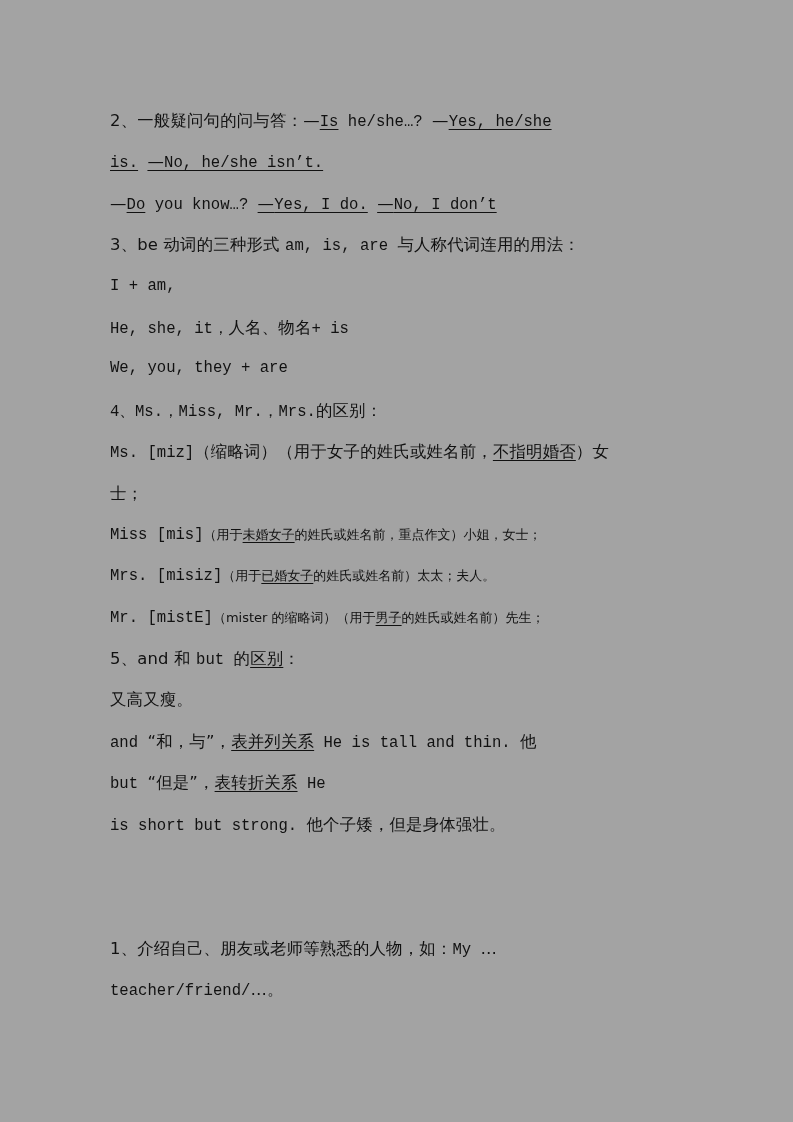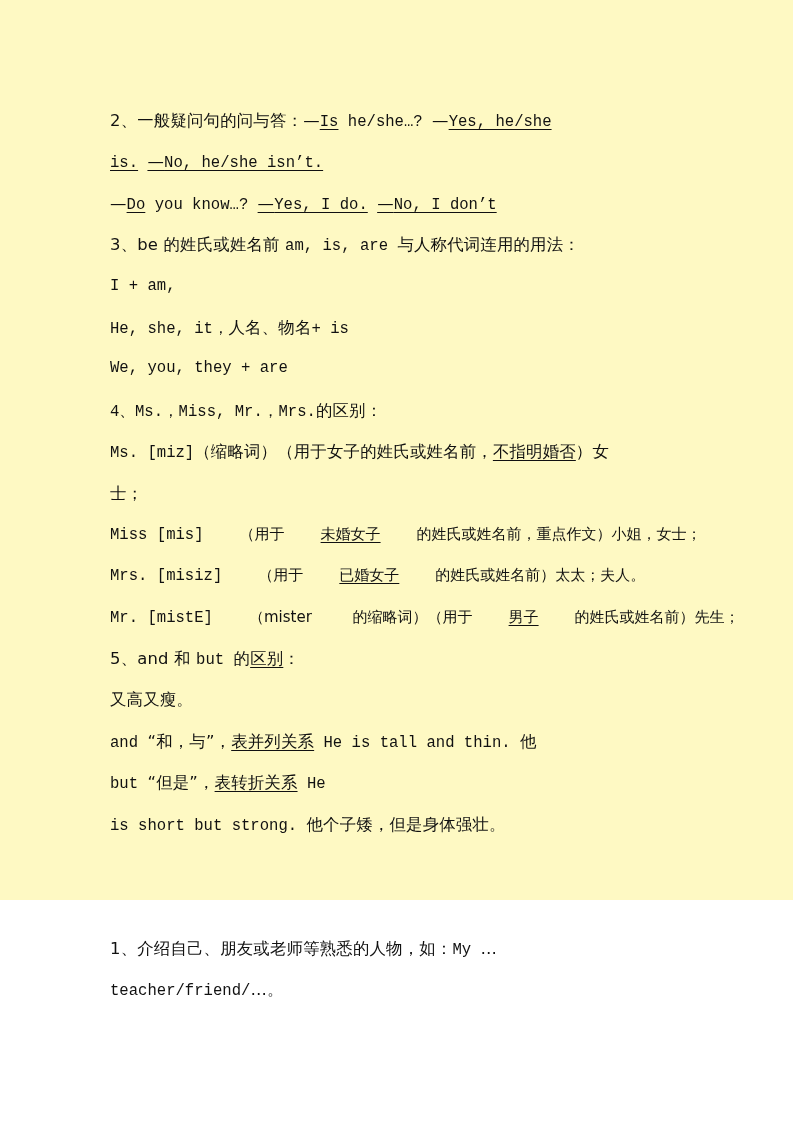--- a/index.html
+++ b/index.html
@@ -15,22 +15,22 @@
     font-family: "Liberation Mono", "DejaVu Sans Mono", monospace;
     color: #111111;
     -webkit-font-smoothing: antialiased;
   }
 
   #page {
     position: absolute;
     left: 0;
     top: 0;
     width: 793px;
-    height: 900px;
-    background: #fef9c3;
+    height: 1122px;
+    background: #a3a3a3;
   }
 
   #content {
     position: absolute;
     left: 110px;
     top: 100px;
     width: 572px;
   }
 
   .line {
@@ -42,23 +42,22 @@
   }
 
   
   .cn {
     font-family: "DejaVu Sans", "Liberation Sans", sans-serif;
     font-size: 16.4px;
     letter-spacing: 0.2px;
   }
   .cn-sm {
     font-family: "DejaVu Sans", "Liberation Sans", sans-serif;
-    font-size: 15px;
+    font-size: 13px;
     letter-spacing: 0px;
-    margin-left: 36px;
   }
   .en {
     font-family: "Liberation Mono", "DejaVu Sans Mono", monospace;
     font-size: 15.6px;
   }
 
   .u {
     text-decoration: underline;
     text-underline-offset: 3px;
     text-decoration-thickness: 1px;
@@ -67,21 +66,21 @@
   .blank { height: 41.4px; }
 </style>
 </head>
 <body>
 
 <div id="page">
   <div id="content">
       <div class="line"><span class="cn">2、一般疑问句的问与答：</span><span class="cn">—</span><span class="en u">Is</span><span class="en">  he/she…? </span><span class="cn">—</span><span class="en u">Yes, he/she</span></div>
       <div class="line"><span class="en u">is.</span><span class="en">      </span><span class="cn u">—</span><span class="en u">No, he/she isn’t.</span></div>
       <div class="line"><span class="cn">—</span><span class="en u">Do</span><span class="en">  you know…?</span><span class="en">     </span><span class="cn u">—</span><span class="en u">Yes, I do.</span><span class="en">     </span><span class="cn u">—</span><span class="en u">No, I don’t</span></div>
-      <div class="line"><span class="cn">3、be </span><span class="cn">的姓氏或姓名前 </span><span class="en">am, is, are </span><span class="cn">与人称代词连用的用法：</span></div>
+      <div class="line"><span class="cn">3、be </span><span class="cn">动词的三种形式 </span><span class="en">am, is, are </span><span class="cn">与人称代词连用的用法：</span></div>
       <div class="line"><span class="en">I + am,</span></div>
       <div class="line"><span class="en">He, she, it，</span><span class="cn">人名、物名</span><span class="en">+ is</span></div>
       <div class="line"><span class="en">We, you, they + are</span></div>
       <div class="line"><span class="en">4、Ms.，Miss, Mr.，Mrs.</span><span class="cn">的区别：</span></div>
       <div class="line"><span class="en">Ms.  </span><span class="en">[miz]</span><span class="cn">（缩略词）（用于女子的姓氏或姓名前，</span><span class="cn u">不指明婚否</span><span class="cn">）女</span></div>
       <div class="line"><span class="cn">士；</span></div>
       <div class="line"><span class="en">Miss  </span><span class="en">[mis]</span><span class="cn-sm">（用于</span><span class="cn-sm u">未婚女子</span><span class="cn-sm">的姓氏或姓名前，重点作文）小姐，女士；</span></div>
       <div class="line"><span class="en">Mrs.  </span><span class="en">[misiz]</span><span class="cn-sm">（用于</span><span class="cn-sm u">已婚女子</span><span class="cn-sm">的姓氏或姓名前）太太；夫人。</span></div>
       <div class="line"><span class="en">Mr.  </span><span class="en">[mistE]</span><span class="cn-sm">（mister </span><span class="cn-sm">的缩略词）（用于</span><span class="cn-sm u">男子</span><span class="cn-sm">的姓氏或姓名前）先生；</span></div>
       <div class="line"><span class="cn">5、and </span><span class="cn">和 </span><span class="en">but </span><span class="cn">的</span><span class="cn u">区别</span><span class="cn">：</span></div>

